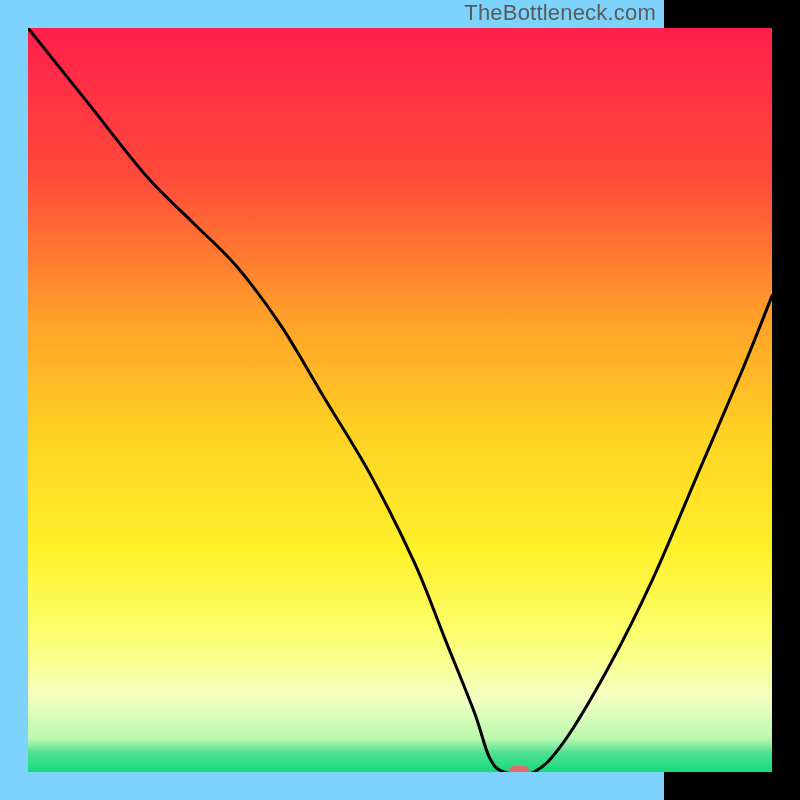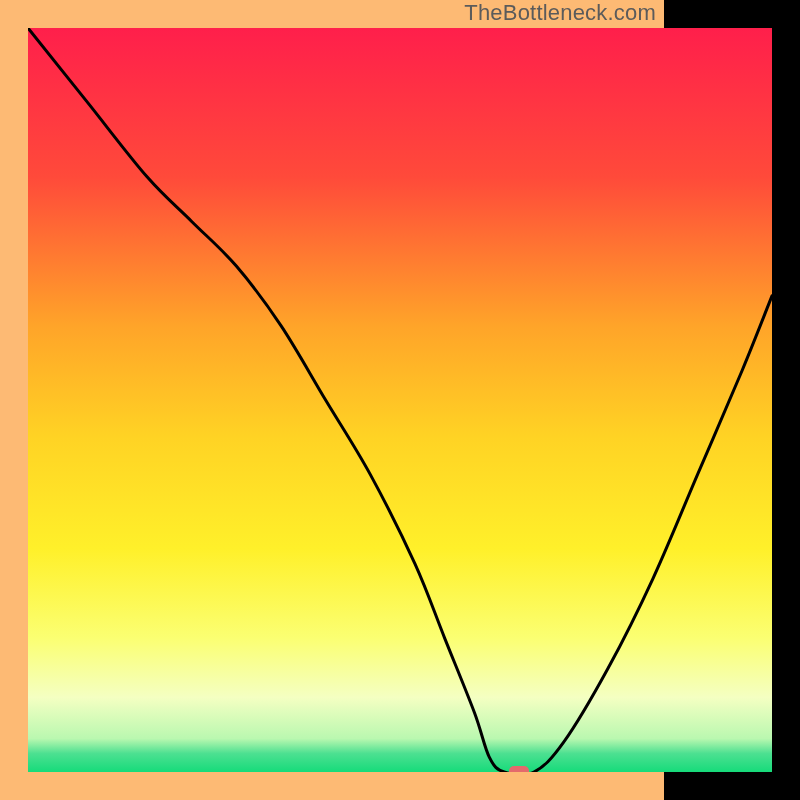--- a/index.html
+++ b/index.html
@@ -8,21 +8,21 @@
     width: 800px;
     height: 800px;
     background: #000;
     overflow: hidden;
     font-family: Arial, Helvetica, sans-serif;
   }
   .outer {
     position: relative;
     width: 664px;
     height: 800px;
-    background: #fdba74;
+    background: #7dd3fc;
   }
   .watermark {
     position: absolute;
     top: 0px;
     right: 8px;
     color: #5b5b5b;
     font-size: 22px;
     font-weight: 400;
     letter-spacing: 0.2px;
     z-index: 10;

